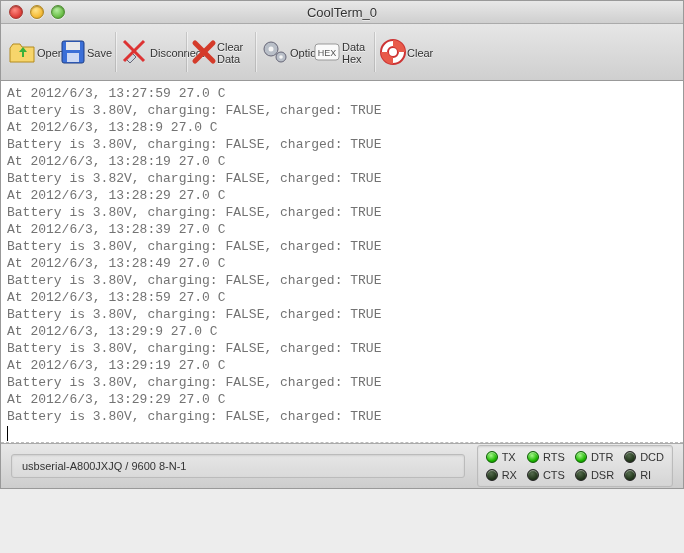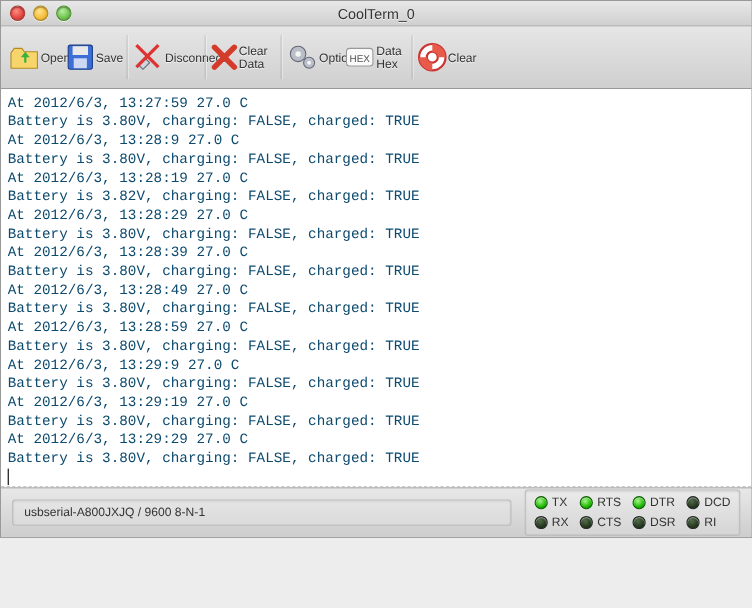--- a/index.html
+++ b/index.html
@@ -55,21 +55,21 @@
   .sep { width:1px; height:40px; background: rgba(0,0,0,.12); margin: 0 4px; box-shadow: 1px 0 0 rgba(255,255,255,.5);}
 
   .terminal {
     flex: 1;
     background: #fff;
     border-bottom: 1px dashed #bbb;
     padding: 4px 6px 0 6px;
     font-family: "Andale Mono","Menlo","Courier New",monospace;
     font-size: 13px;
     line-height: 17px;
-    color: #0c4a6e;
+    color: #737373;
     white-space: pre;
     overflow: hidden;
   }
   .cursor { border-left: 1px solid #000; }
 
   .statusbar {
     height: 44px;
     background: linear-gradient(#e8e8e8, #cdcdcd);
     border-top: 1px solid #aaa;
     display: flex; align-items: center;

